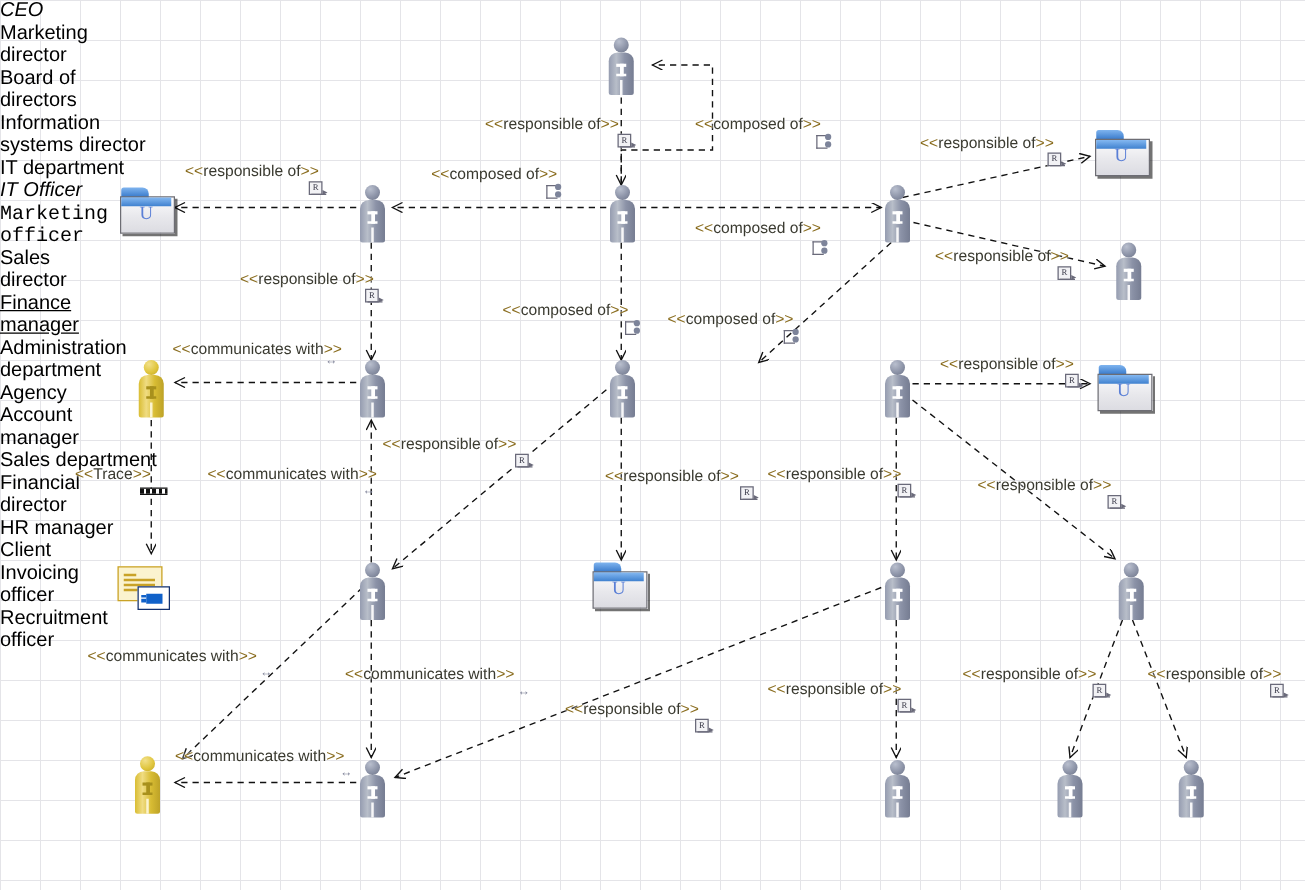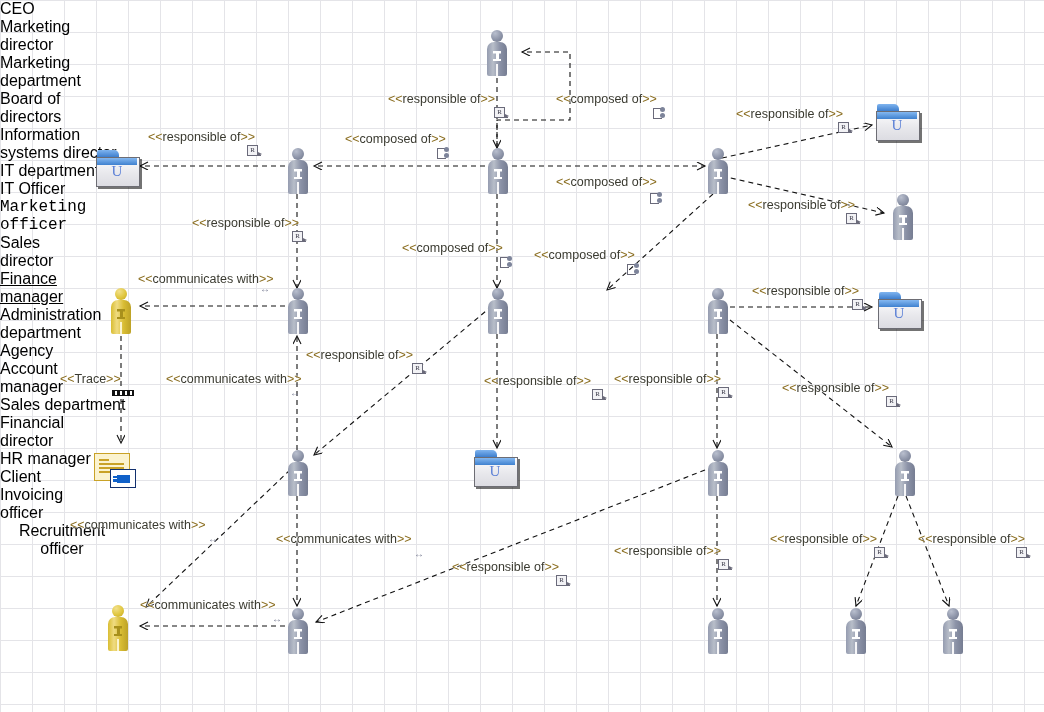--- a/index.html
+++ b/index.html
@@ -182,40 +182,38 @@
       </g>
   </svg>
   <div id="nodes-layer">
       <div class="node" style="left: 484px; top: 30px;">
         <div class="actor">
           <div class="head"></div>
           <div class="body"></div>
           <div class="legsplit"></div>
         </div>
       </div>
-      <div class="caption" style="left: 452px; top: 4px; width: 90px;">CEO</div>
+      <div class="caption" style="left: 452px; top: 4px; width: 90px; font-style: italic;">CEO</div>
       <div class="node" style="left: 285px; top: 148px;">
         <div class="actor">
           <div class="head"></div>
           <div class="body"></div>
           <div class="legsplit"></div>
         </div>
       </div>
       <div class="caption" style="left: 240px; top: 100px; width: 110px;">Marketing
 director</div>
       <div class="node" style="left: 96px; top: 150px;">
         <div class="pkg">
           <div class="tab"></div>
           <div class="bodybox"></div>
           <div class="lid"></div>
           <div class="u">U</div>
         </div>
       </div>
-      <div class="caption" style="left: 50px; top: 188px; width: 134px;">Marketing
-department</div>
       <div class="node" style="left: 485px; top: 148px;">
         <div class="actor">
           <div class="head"></div>
           <div class="body"></div>
           <div class="legsplit"></div>
         </div>
       </div>
       <div class="caption" style="left: 372px; top: 182px; width: 110px;">Board of
 directors</div>
       <div class="node" style="left: 705px; top: 148px;">
@@ -237,21 +235,21 @@
         </div>
       </div>
       <div class="caption" style="left: 828px; top: 150px; width: 140px;">IT department</div>
       <div class="node" style="left: 890px; top: 194px;">
         <div class="actor">
           <div class="head"></div>
           <div class="body"></div>
           <div class="legsplit"></div>
         </div>
       </div>
-      <div class="caption" style="left: 850px; top: 243px; width: 104px;">IT Officer</div>
+      <div class="caption" style="left: 850px; top: 243px; width: 104px; font-style: italic;">IT Officer</div>
       <div class="node" style="left: 108px; top: 288px;">
         <div class="actor yellow">
           <div class="head"></div>
           <div class="body"></div>
           <div class="legsplit"></div>
         </div>
       </div>
       <div class="node" style="left: 285px; top: 288px;">
         <div class="actor">
           <div class="head"></div>
@@ -363,21 +361,21 @@
           <div class="legsplit"></div>
         </div>
       </div>
       <div class="node" style="left: 843px; top: 608px;">
         <div class="actor">
           <div class="head"></div>
           <div class="body"></div>
           <div class="legsplit"></div>
         </div>
       </div>
-      <div class="caption" style="left: 790px; top: 655px; width: 124px; text-align: center;">Recruitment
+      <div class="caption" style="left: 790px; top: 655px; width: 124px;">Recruitment
 officer</div>
       <div class="node" style="left: 940px; top: 608px;">
         <div class="actor">
           <div class="head"></div>
           <div class="body"></div>
           <div class="legsplit"></div>
         </div>
       </div>
     </div>
   <div id="labels-layer">

